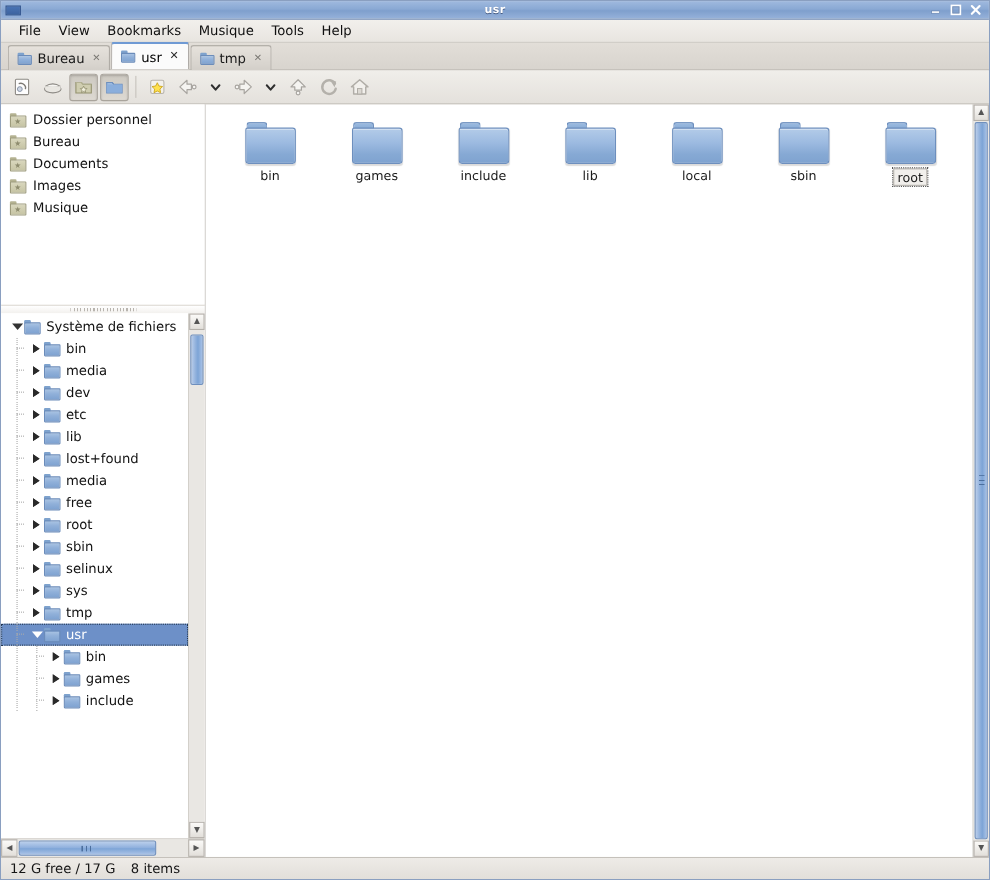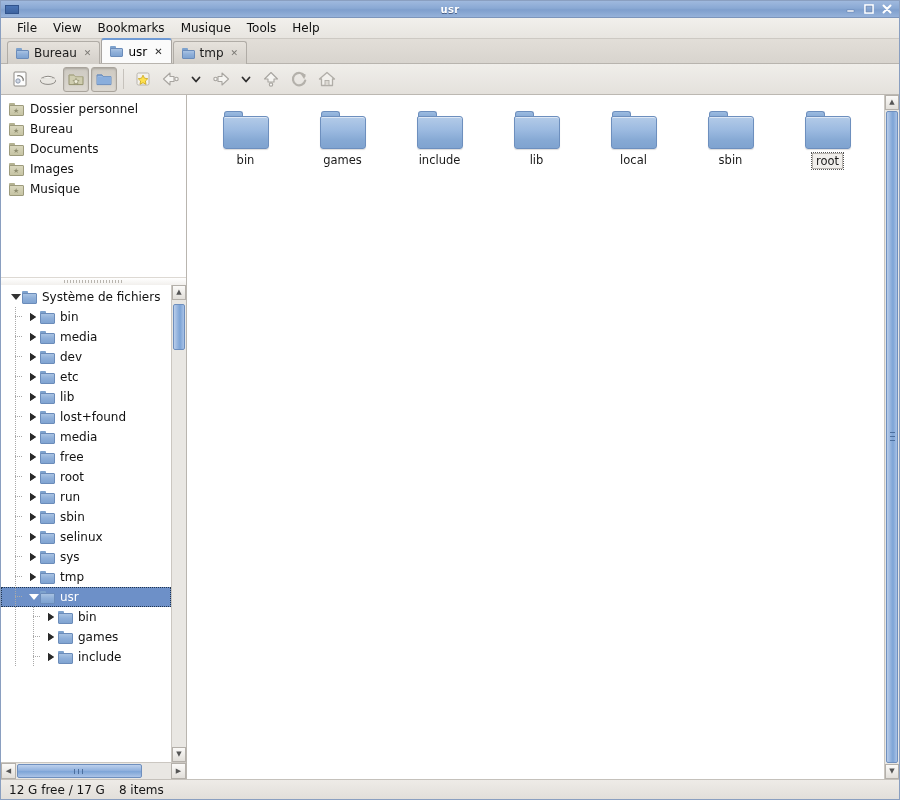--- a/index.html
+++ b/index.html
@@ -650,34 +650,20 @@
                 <span class="vline" style="left: 14px;"></span>
                 <span class="hline" style="left: 14px; width: 7px;"></span>
               </span>
               <span class="expander closed">
                 <i></i>
               </span>
               <span class="tfold folderblue">
                 <span class="bf-tab"></span>
                 <span class="bf-body"></span>
               </span>
-              <span>run</span>
-            </div>
-            <div class="trow">
-              <span class="indent" style="width: 26px;">
-                <span class="vline" style="left: 14px;"></span>
-                <span class="hline" style="left: 14px; width: 7px;"></span>
-              </span>
-              <span class="expander closed">
-                <i></i>
-              </span>
-              <span class="tfold folderblue">
-                <span class="bf-tab"></span>
-                <span class="bf-body"></span>
-              </span>
               <span>sbin</span>
             </div>
             <div class="trow">
               <span class="indent" style="width: 26px;">
                 <span class="vline" style="left: 14px;"></span>
                 <span class="hline" style="left: 14px; width: 7px;"></span>
               </span>
               <span class="expander closed">
                 <i></i>
               </span>

